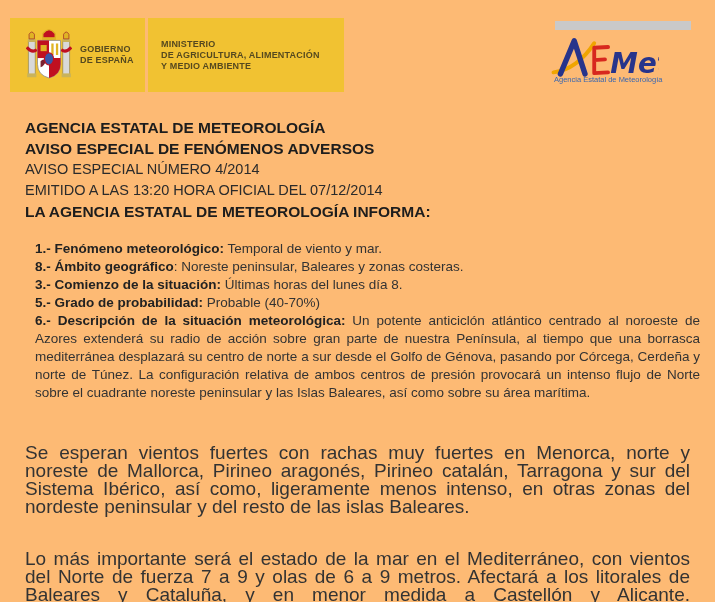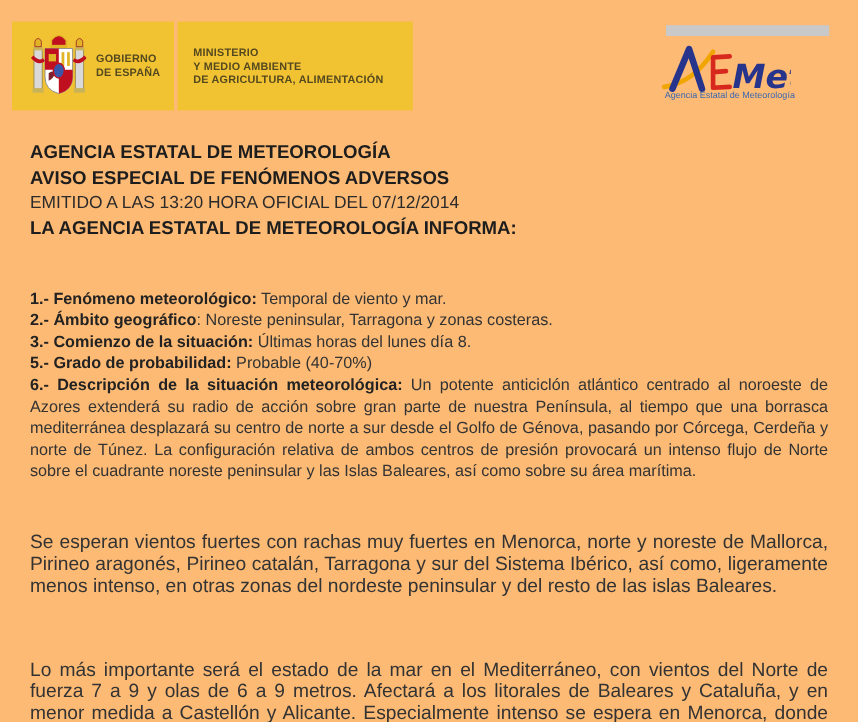--- a/index.html
+++ b/index.html
@@ -18,24 +18,24 @@
   .coat{margin-left:16px;flex:0 0 auto;}
   .aemet{position:absolute;left:551px;top:20px;width:150px;}
   .aemet-graybar{position:absolute;left:4px;top:1px;width:136px;height:9px;background:#c9c9c9;}
   .aemet-logo{position:absolute;left:0;top:17px;}
   .aemet-tagline{position:absolute;left:3px;top:55px;font-size:7.5px;color:#3a67b0;white-space:nowrap;}
   
   .titles{position:absolute;left:25px;top:117px;width:665px;line-height:21px;color:#1d1d1d;}
   .t-bold{font-size:15.5px;font-weight:bold;}
   .t-reg{font-size:14.5px;font-weight:normal;color:#2b2b2b;}
   
-  .list{position:absolute;left:25px;top:240px;width:665px;font-size:13.5px;line-height:18px;color:#333;}
+  .list{position:absolute;left:35px;top:240px;width:665px;font-size:13.5px;line-height:18px;color:#333;}
   .list .item{text-align:justify;}
   .b{font-weight:bold;color:#222;}
-  .para{position:absolute;left:25px;width:665px;font-size:16px;line-height:18px;color:#333;text-align:justify;}
+  .para{position:absolute;left:25px;width:665px;font-size:19px;line-height:18px;color:#333;text-align:justify;}
   .para-1{top:444px;}
   .para-2{top:513px;margin-top:37px;}
 </style>
 </head>
 <body>
 
 <div class="page">
 
   <div class="gov-block gov-left">
     <svg class="coat" width="46" height="62" viewBox="0 0 60 80">
@@ -68,22 +68,22 @@
     </svg>
     <div class="gov-text">
       <div>GOBIERNO</div>
       <div>DE ESPAÑA</div>
     </div>
   </div>
 
   <div class="gov-block gov-right">
     <div class="gov-text">
       <div>MINISTERIO</div>
+      <div>DE AGRICULTURA, ALIMENTACIÓN</div>
       <div>Y MEDIO AMBIENTE</div>
-      <div>DE AGRICULTURA, ALIMENTACIÓN</div>
     </div>
   </div>
 
   <div class="aemet">
     <div class="aemet-graybar"></div>
     <svg class="aemet-logo" width="108" height="40" viewBox="0 0 140 52">
 
       <path d="M3 46 Q34 42 56 8" fill="none" stroke="#F0A500" stroke-width="5" stroke-linecap="round"></path>
 
       <path d="M12 48 L30 5 L44 48" fill="none" stroke="#27348B" stroke-width="7" stroke-linecap="round" stroke-linejoin="round"></path>
@@ -91,27 +91,28 @@
       <path d="M56 14 L56 47 M56 14 L74 13 M56 30 L70 29 M56 47 L74 46" fill="none" stroke="#D7281E" stroke-width="5" stroke-linecap="round"></path>
 
       <text x="77" y="47" font-family="DejaVu Sans, Liberation Sans, sans-serif" font-style="italic" font-weight="bold" font-size="36" fill="#27348B">Met</text>
     </svg>
     <div class="aemet-tagline">Agencia Estatal de Meteorología</div>
   </div>
 
   <div class="titles">
     <div class="t-bold">AGENCIA ESTATAL DE METEOROLOGÍA</div>
     <div class="t-bold">AVISO ESPECIAL DE FENÓMENOS ADVERSOS</div>
+    <div class="t-reg">AVISO ESPECIAL NÚMERO 4/2014</div>
     <div class="t-reg">EMITIDO A LAS 13:20 HORA OFICIAL DEL 07/12/2014</div>
     <div class="t-bold">LA AGENCIA ESTATAL DE METEOROLOGÍA INFORMA:</div>
   </div>
 
   <div class="list">
     <div class="item"><span class="b">1.- Fenómeno meteorológico:</span><span> Temporal de viento y mar.</span></div>
-    <div class="item"><span class="b">2.- Ámbito geográfico</span><span>: Noreste peninsular, Tarragona y zonas costeras.</span></div>
+    <div class="item"><span class="b">8.- Ámbito geográfico</span><span>: Noreste peninsular, Baleares y zonas costeras.</span></div>
     <div class="item"><span class="b">3.- Comienzo de la situación:</span><span> Últimas horas del lunes día 8.</span></div>
     <div class="item"><span class="b">5.- Grado de probabilidad:</span><span> Probable (40-70%)</span></div>
     <div class="item"><span class="b">6.- Descripción de la situación meteorológica:</span><span> Un potente anticiclón atlántico centrado al noroeste de Azores extenderá su radio de acción sobre gran parte de nuestra Península, al tiempo que una borrasca mediterránea desplazará su centro de norte a sur desde el Golfo de Génova, pasando por Córcega, Cerdeña y norte de Túnez. La configuración relativa de ambos centros de presión provocará un intenso flujo de Norte sobre el cuadrante noreste peninsular y las Islas Baleares, así como sobre su área marítima.</span></div>
   </div>
 
   <div class="para para-1">Se esperan vientos fuertes con rachas muy fuertes en Menorca, norte y noreste de Mallorca, Pirineo aragonés, Pirineo catalán, Tarragona y sur del Sistema Ibérico, así como, ligeramente menos intenso, en otras zonas del nordeste peninsular y del resto de las islas Baleares.</div>
   <div class="para para-2">Lo más importante será el estado de la mar en el Mediterráneo, con vientos del Norte de fuerza 7 a 9 y olas de 6 a 9 metros. Afectará a los litorales de Baleares y Cataluña, y en menor medida a Castellón y Alicante. Especialmente intenso se espera en Menorca, donde durante la segunda mitad del martes se podrán alcanzar los 83 km/h de viento medio con rachas de hasta 110 km/h y olas de hasta 9 metros.</div>
 
 </div>
 

